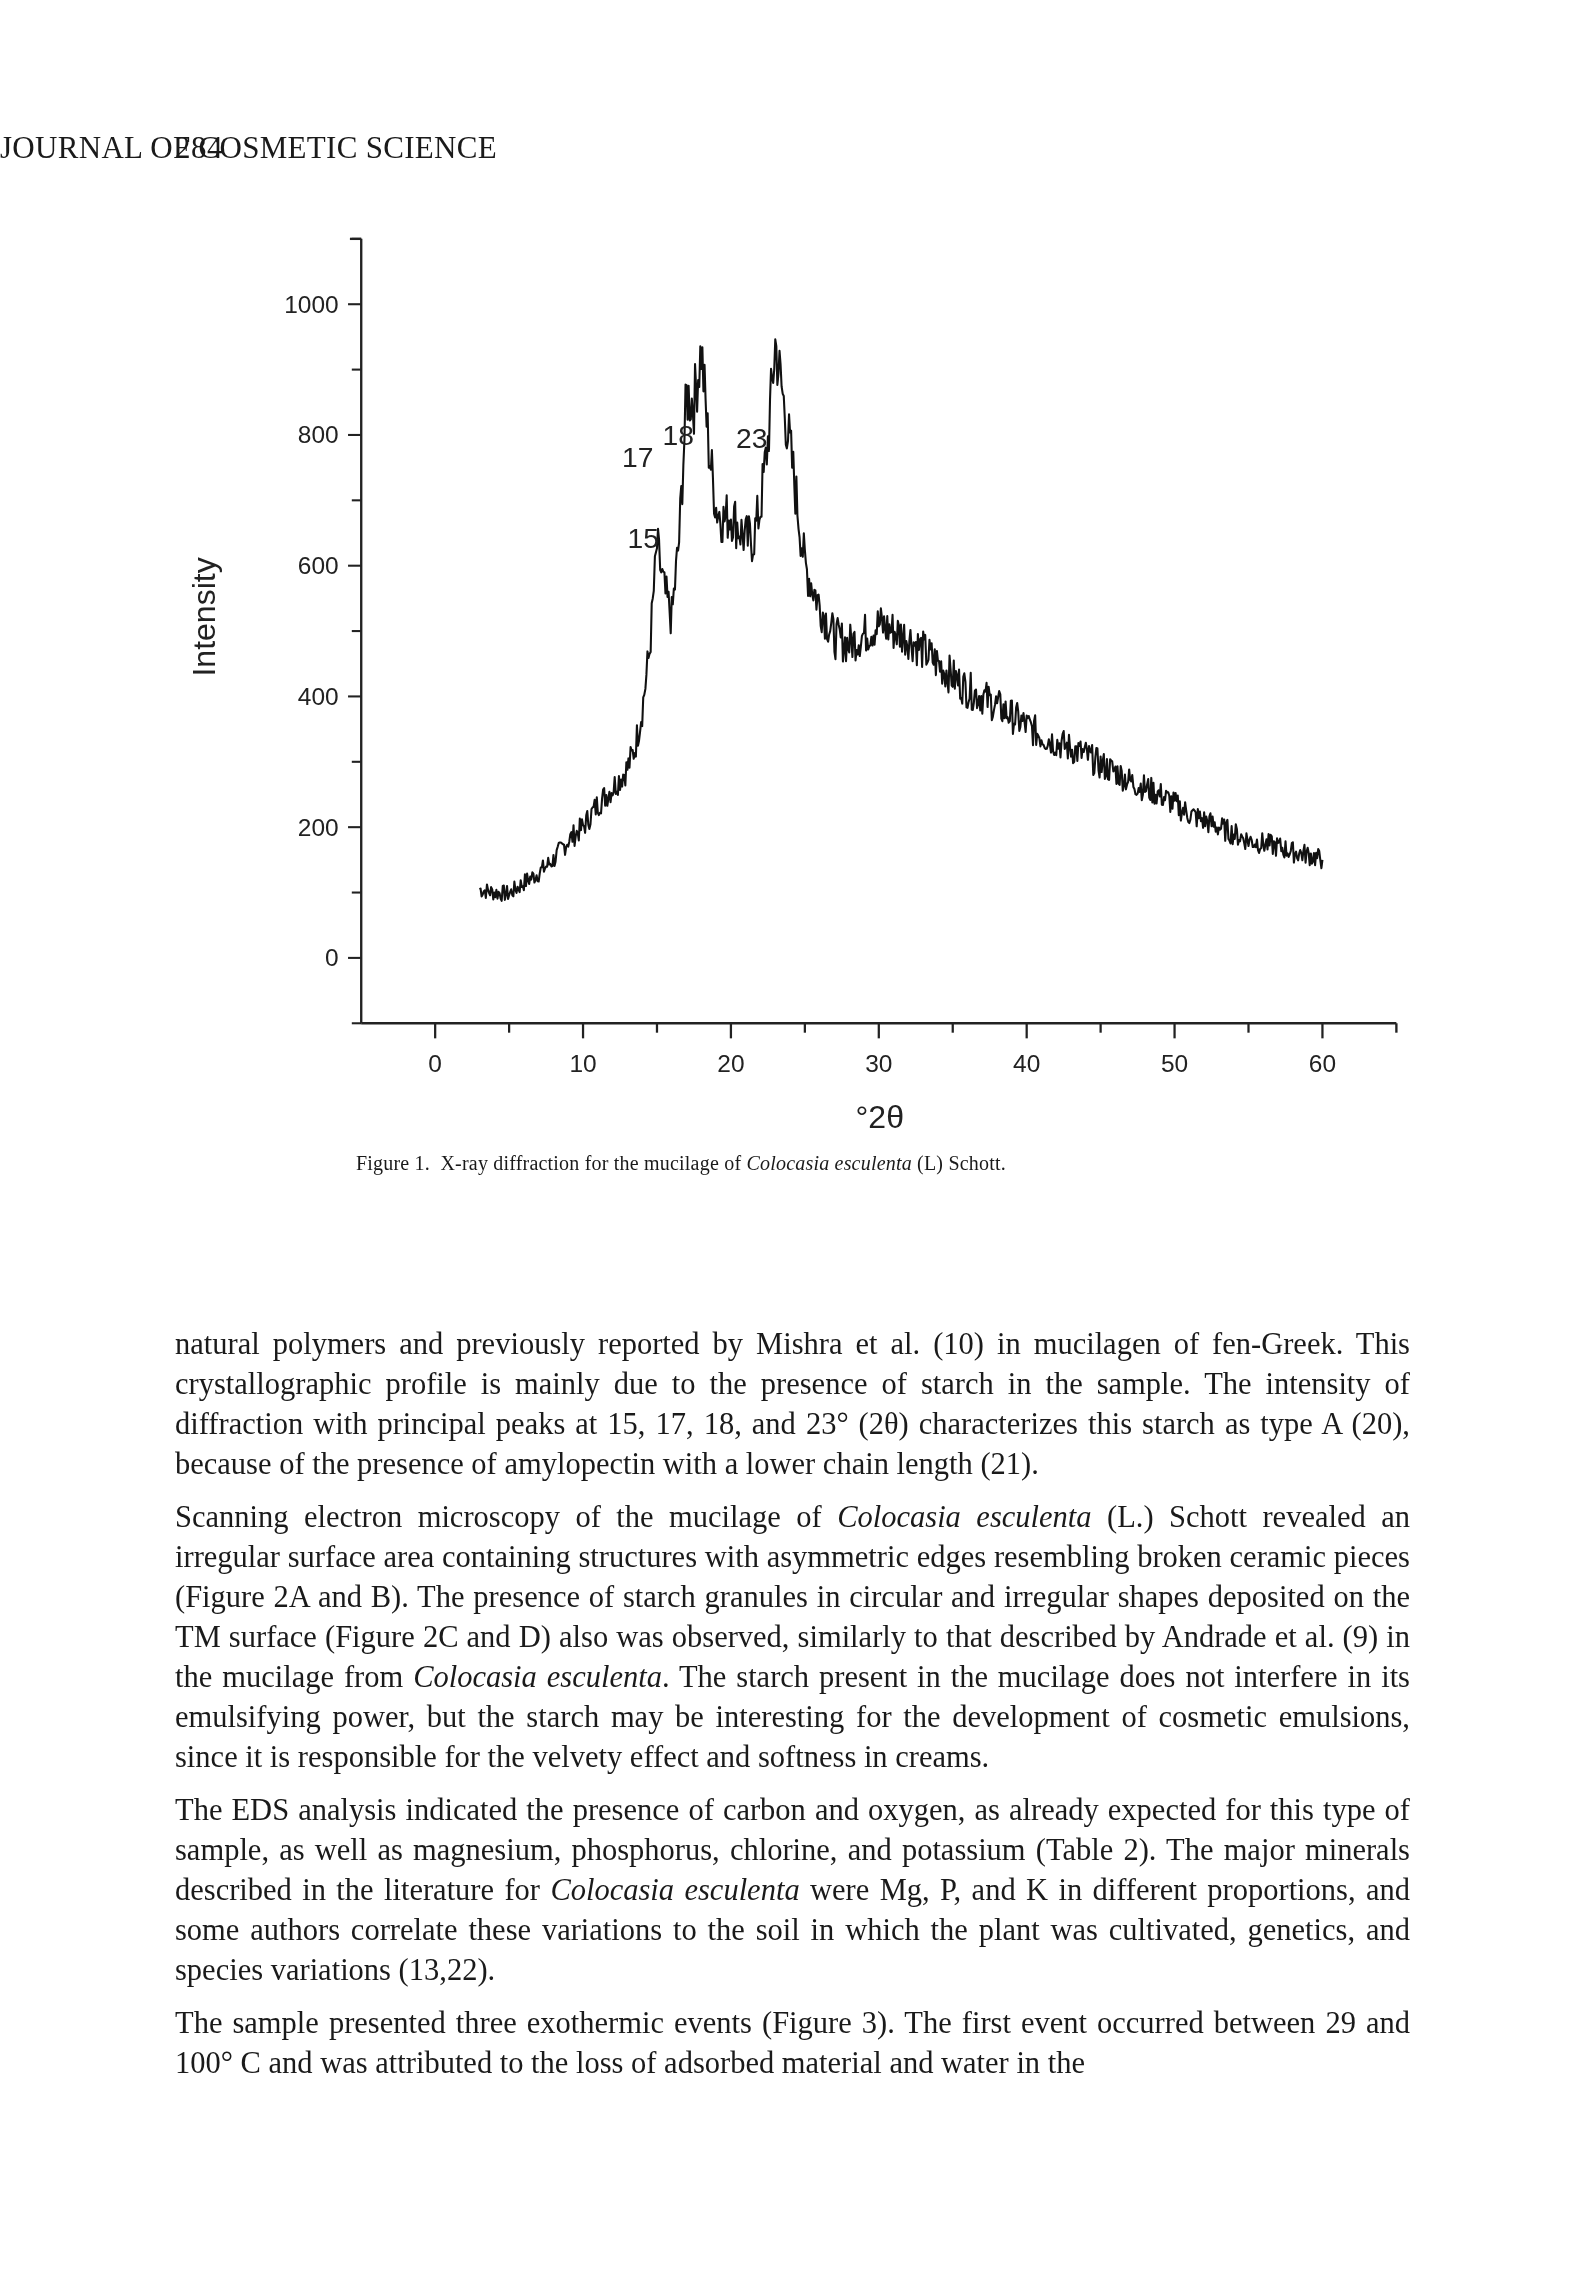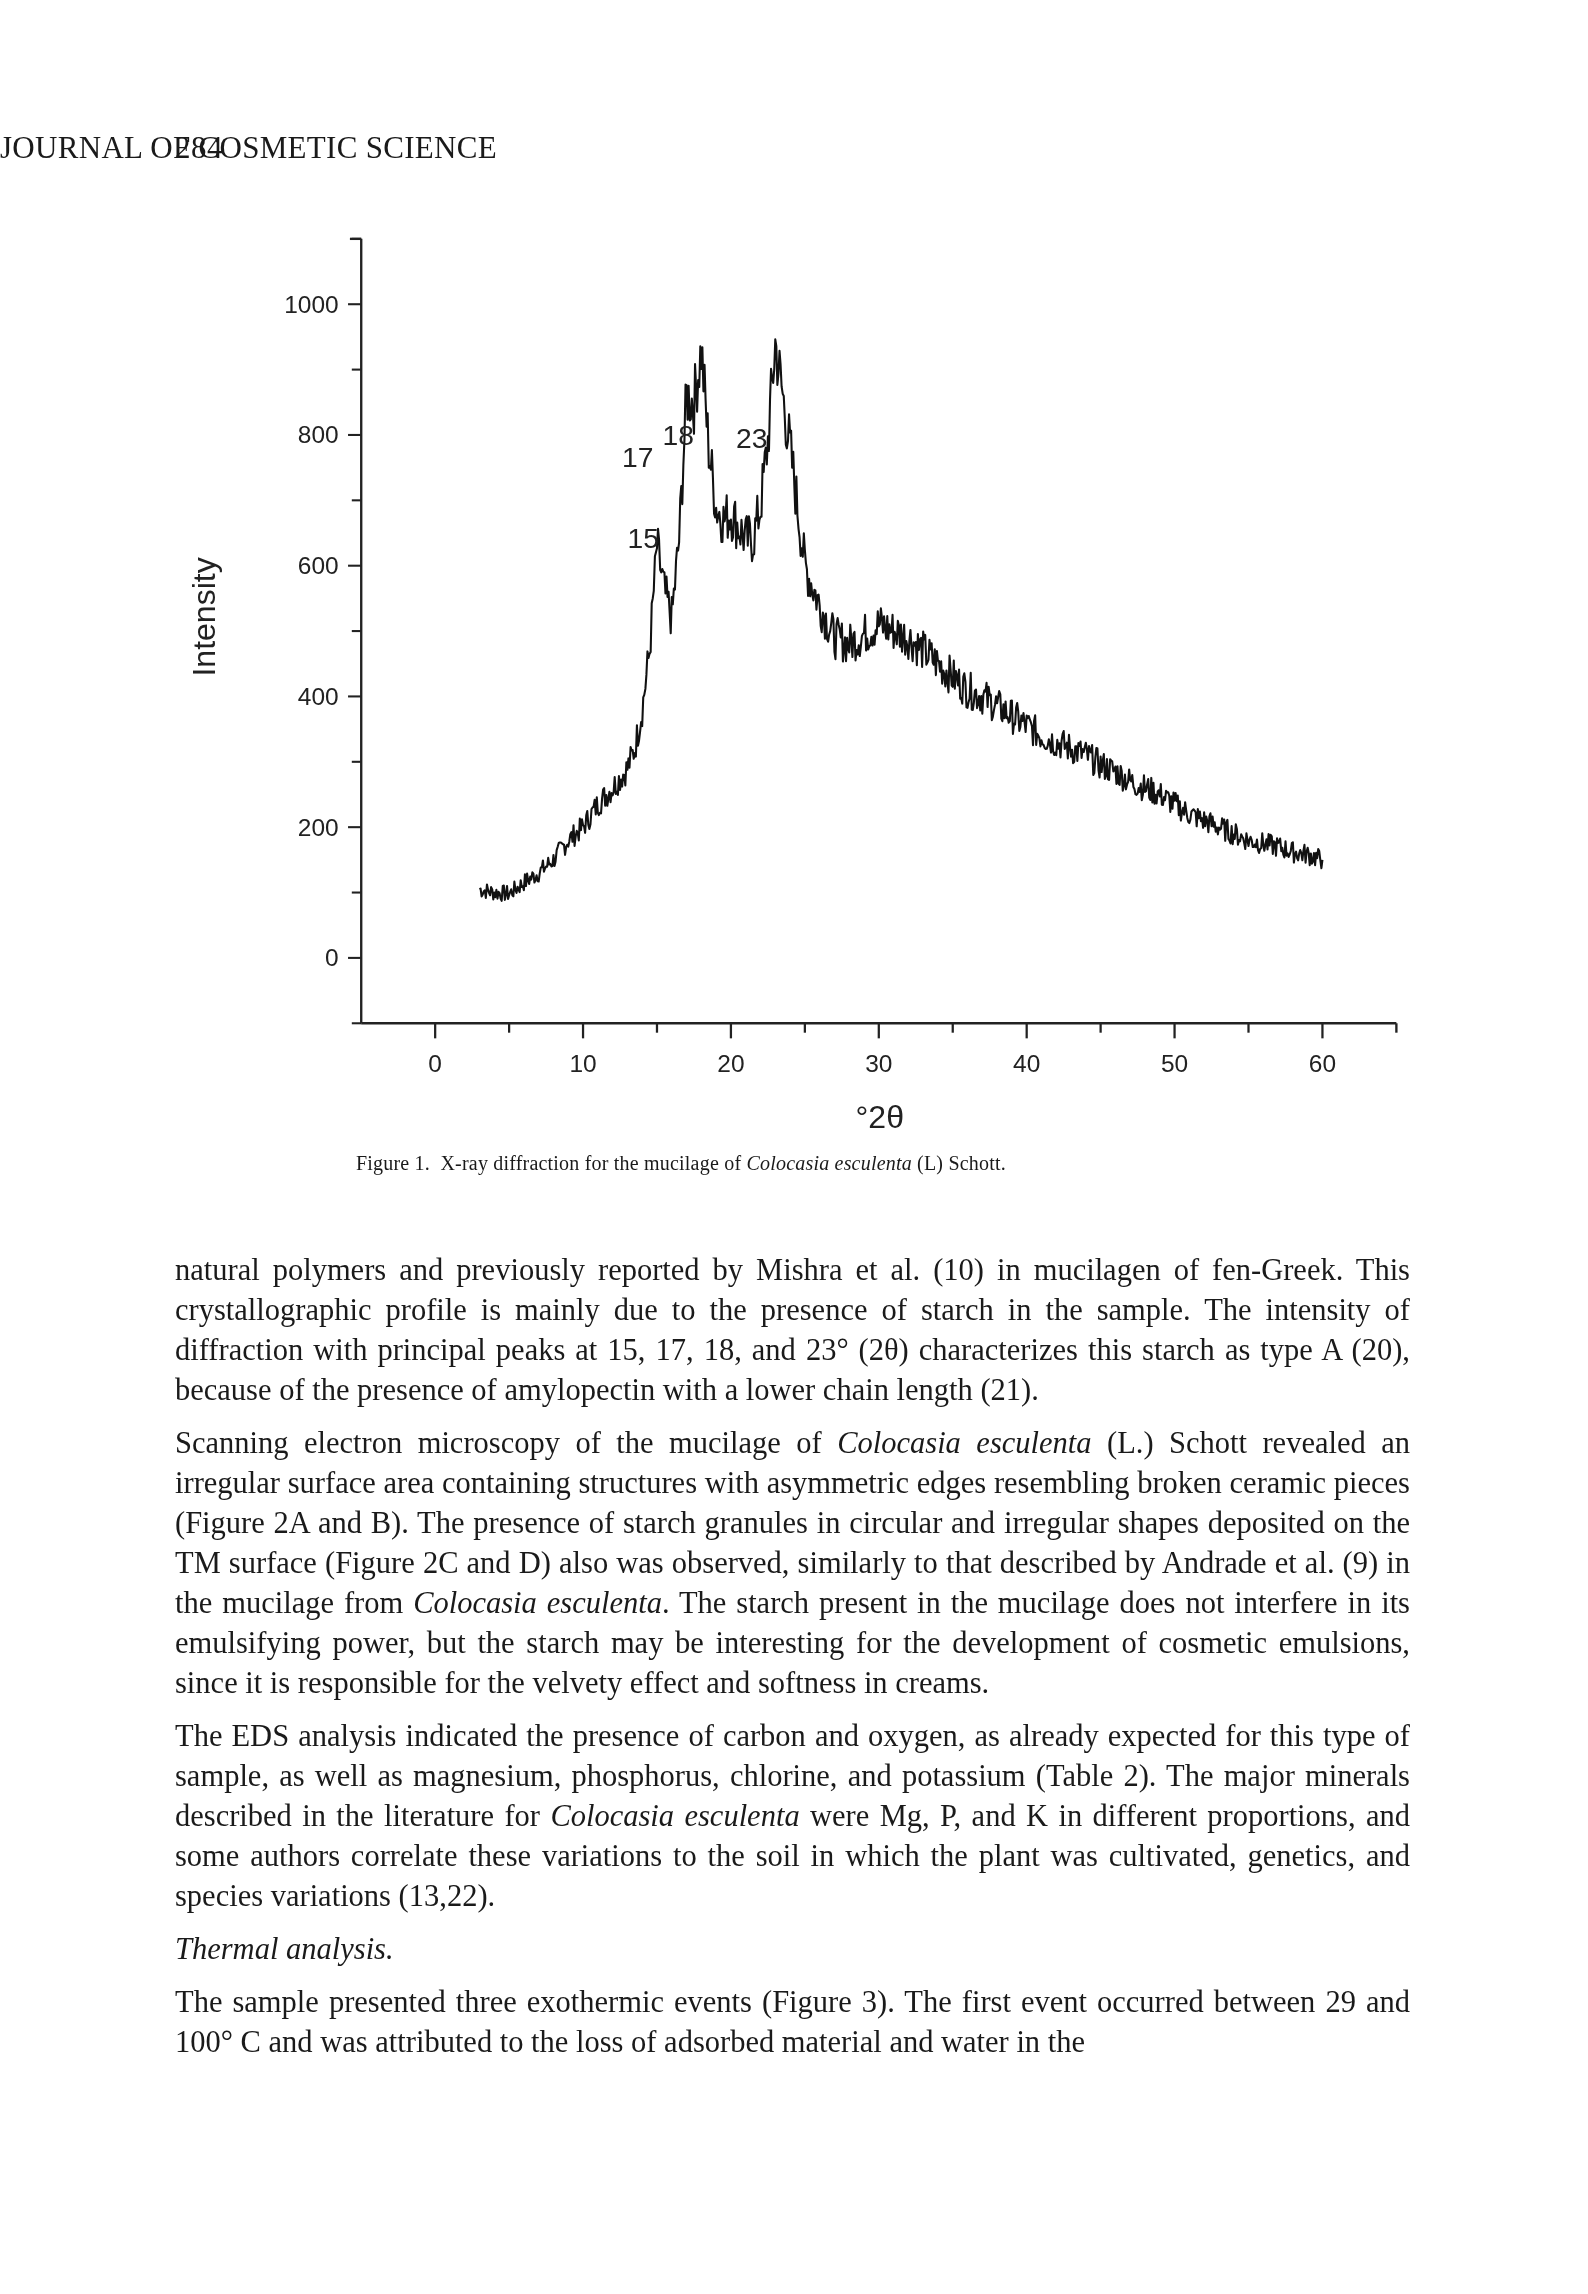--- a/index.html
+++ b/index.html
@@ -6,21 +6,21 @@
   body { width: 1589px; height: 2295px; position: relative; overflow: hidden;
          font-family: "Liberation Serif", "DejaVu Serif", serif; color: #1a1a1a; }
   .running-head { position: absolute; top: 130px; left: 0; width: 1589px; height: 38px; }
   .page-number { position: absolute; left: 175px; top: 0; font-size: 31px; letter-spacing: 0.5px; }
   .journal-title { position: absolute; left: 0; width: 1589px; top: 0; font-size: 31px; letter-spacing: 0.3px; }
   .figure { position: absolute; left: 0; top: 226px; width: 1589px; height: 960px; }
   .figure svg { position: absolute; left: 0; top: 0; }
   .caption { position: absolute; left: 356px; top: 1152px; font-size: 20px; letter-spacing: 0.2px; }
   .caption .lbl { font-weight: normal; }
   .caption i { font-style: italic; }
-  .body-text { position: absolute; left: 175px; width: 1235px; top: 1250px; font-size: 30.5px; line-height: 40px; text-align: justify; }
+  .body-text { position: absolute; left: 175px; width: 1235px; top: 1324px; font-size: 30.5px; line-height: 40px; text-align: justify; }
   .body-text p { margin: 0 0 13px 0; }
   .body-text h3 { margin: 0 0 13px 0; font-size: 30.5px; font-weight: normal; font-style: italic; line-height: 40px; }
   .body-text i { font-style: italic; }
   .tick-label { font-family: "Liberation Sans", "DejaVu Sans", sans-serif; font-size: 26px; fill: #222; }
   .axis-title { font-family: "Liberation Sans", "DejaVu Sans", sans-serif; font-size: 34px; fill: #222; }
   .peak-label { font-family: "Liberation Sans", "DejaVu Sans", sans-serif; font-size: 30px; fill: #222; }
 </style>
 </head>
 <body>
 
@@ -92,16 +92,15 @@
 
 <div class="caption">
   <span class="lbl">Figure 1.</span>&nbsp;
   <span>X-ray diffraction for the mucilage of </span><i>Colocasia esculenta</i><span> (L) Schott.</span>
 </div>
 
 <div class="body-text">
   <p>natural polymers and previously reported by Mishra et al. (10) in mucilagen of fen-Greek. This crystallographic profile is mainly due to the presence of starch in the sample. The intensity of diffraction with principal peaks at 15, 17, 18, and 23° (2θ) characterizes this starch as type A (20), because of the presence of amylopectin with a lower chain length (21).</p>
   <p><span>Scanning electron microscopy of the mucilage of </span><i>Colocasia esculenta</i><span> (L.) Schott revealed an irregular surface area containing structures with asymmetric edges resembling broken ceramic pieces (Figure 2A and B). The presence of starch granules in circular and irregular shapes deposited on the TM surface (Figure 2C and D) also was observed, similarly to that described by Andrade et al. (9) in the mucilage from </span><i>Colocasia esculenta</i><span>. The starch present in the mucilage does not interfere in its emulsifying power, but the starch may be interesting for the development of cosmetic emulsions, since it is responsible for the velvety effect and softness in creams.</span></p>
   <p><span>The EDS analysis indicated the presence of carbon and oxygen, as already expected for this type of sample, as well as magnesium, phosphorus, chlorine, and potassium (Table 2). The major minerals described in the literature for </span><i>Colocasia esculenta</i><span> were Mg, P, and K in different proportions, and some authors correlate these variations to the soil in which the plant was cultivated, genetics, and species variations (13,22).</span></p>
-  <h3>Thermal analysis.</h3>
   <p>The sample presented three exothermic events (Figure 3). The first event occurred between 29 and 100° C and was attributed to the loss of adsorbed material and water in the</p>
 </div>
 
 
 </body></html>

